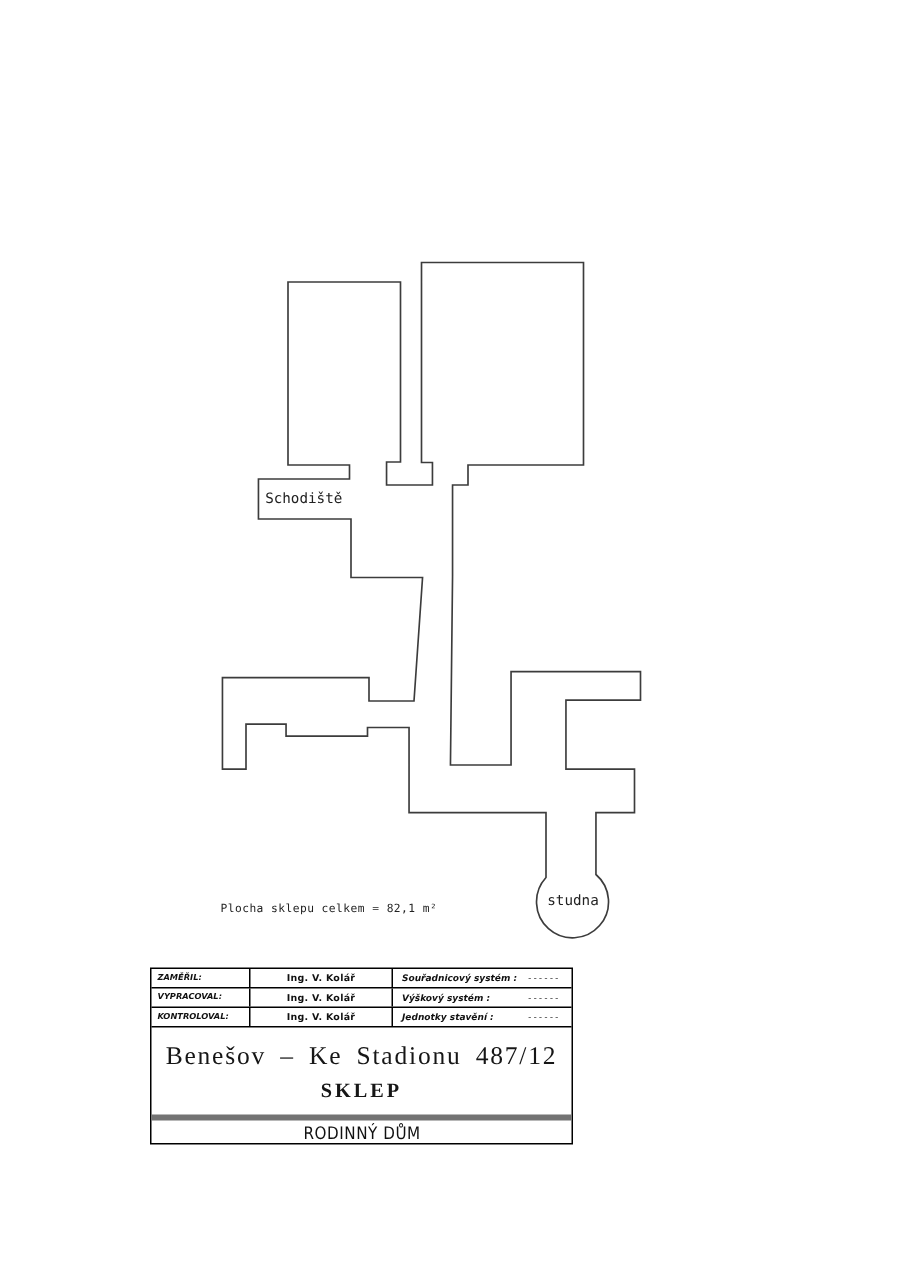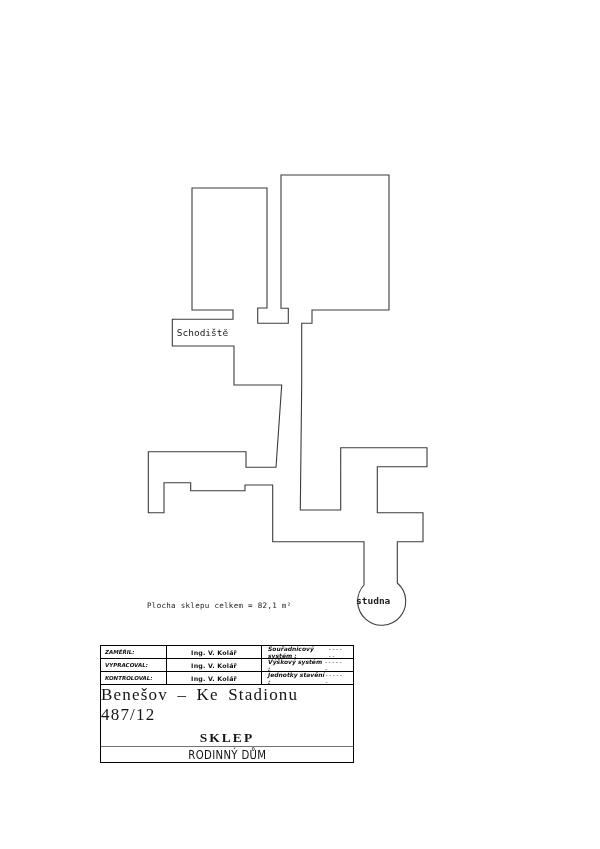--- a/index.html
+++ b/index.html
@@ -7,45 +7,45 @@
     width:600px;height:849px;background:#ffffff;position:relative;overflow:hidden;
     font-family:"DejaVu Sans",sans-serif;color:#1c1c1c;
   }
   
   .plan-svg{position:absolute;left:0;top:0;}
   .plan-label{
     position:absolute;font-family:"DejaVu Sans Mono",monospace;color:#222;
     white-space:nowrap;
   }
   .lbl-staircase{left:172px;top:327px;width:61px;text-align:center;font-size:9.5px;}
-  .lbl-well{left:356px;top:595px;width:52px;text-align:left;font-size:9.5px;font-weight:bold;}
+  .lbl-well{left:356px;top:595px;width:52px;text-align:center;font-size:9.5px;}
   .lbl-area{left:147px;top:601px;font-size:7.5px;letter-spacing:.3px;}
   
   .title-block{
-    position:absolute;left:100px;top:645px;width:254px;height:118px;
+    position:absolute;left:100px;top:645px;width:282px;height:118px;
     border:1.5px solid #000;box-sizing:border-box;background:#fff;
     display:flex;flex-direction:column;
   }
   .tb-row{display:flex;height:12px;border-bottom:1px solid #000;flex:none;}
   .tb-c1{width:66px;border-right:1px solid #000;display:flex;align-items:center;
          padding-left:4px;box-sizing:border-box;}
   .tb-c2{width:95px;border-right:1px solid #000;display:flex;align-items:center;
          justify-content:center;box-sizing:border-box;}
   .tb-c3{flex:1;display:flex;align-items:center;justify-content:space-between;
          padding:0 8px 0 6px;box-sizing:border-box;}
   .tb-role{font-style:italic;font-size:5.5px;font-weight:600;color:#111;}
   .tb-name{font-size:6.3px;font-weight:600;color:#111;letter-spacing:.2px;}
   .tb-field{font-style:italic;font-size:6px;font-weight:600;color:#111;}
   .tb-value{font-family:"DejaVu Sans Mono",monospace;font-size:6px;color:#333;}
   .tb-title-area{flex:1;display:flex;flex-direction:column;align-items:center;
                  justify-content:center;font-family:"Liberation Serif",serif;color:#161616;}
   .tb-line1{font-size:17px;letter-spacing:1.2px;word-spacing:4px;margin-bottom:5px;}
   .tb-line2{font-size:15px;letter-spacing:1px;word-spacing:3px;margin-bottom:4px;}
   .tb-line3{font-size:13.5px;letter-spacing:2px;font-weight:bold;}
-  .tb-footer{flex:none;height:15px;border-top:1px solid #737373;display:flex;
+  .tb-footer{flex:none;height:15px;border-top:4px solid #737373;display:flex;
              align-items:center;justify-content:center;}
   .tb-footer span{display:inline-block;transform:scaleX(.88);font-size:11.5px;
                   letter-spacing:.4px;color:#111;}
 </style>
 </head>
 <body>
 
 <svg class="plan-svg" width="600" height="849" viewBox="0 0 600 849">
   <path fill="none" stroke="#3c3c3c" stroke-width="1.1" stroke-linejoin="miter" d="M233,310 H192 V188 H267 V308 H257.7 V323.3 H288.3 V308.3 H281 V175
            H389 V310 H312 V323.3 H301.7 V384 L300.3,510 H340.7 V447.7 H427

